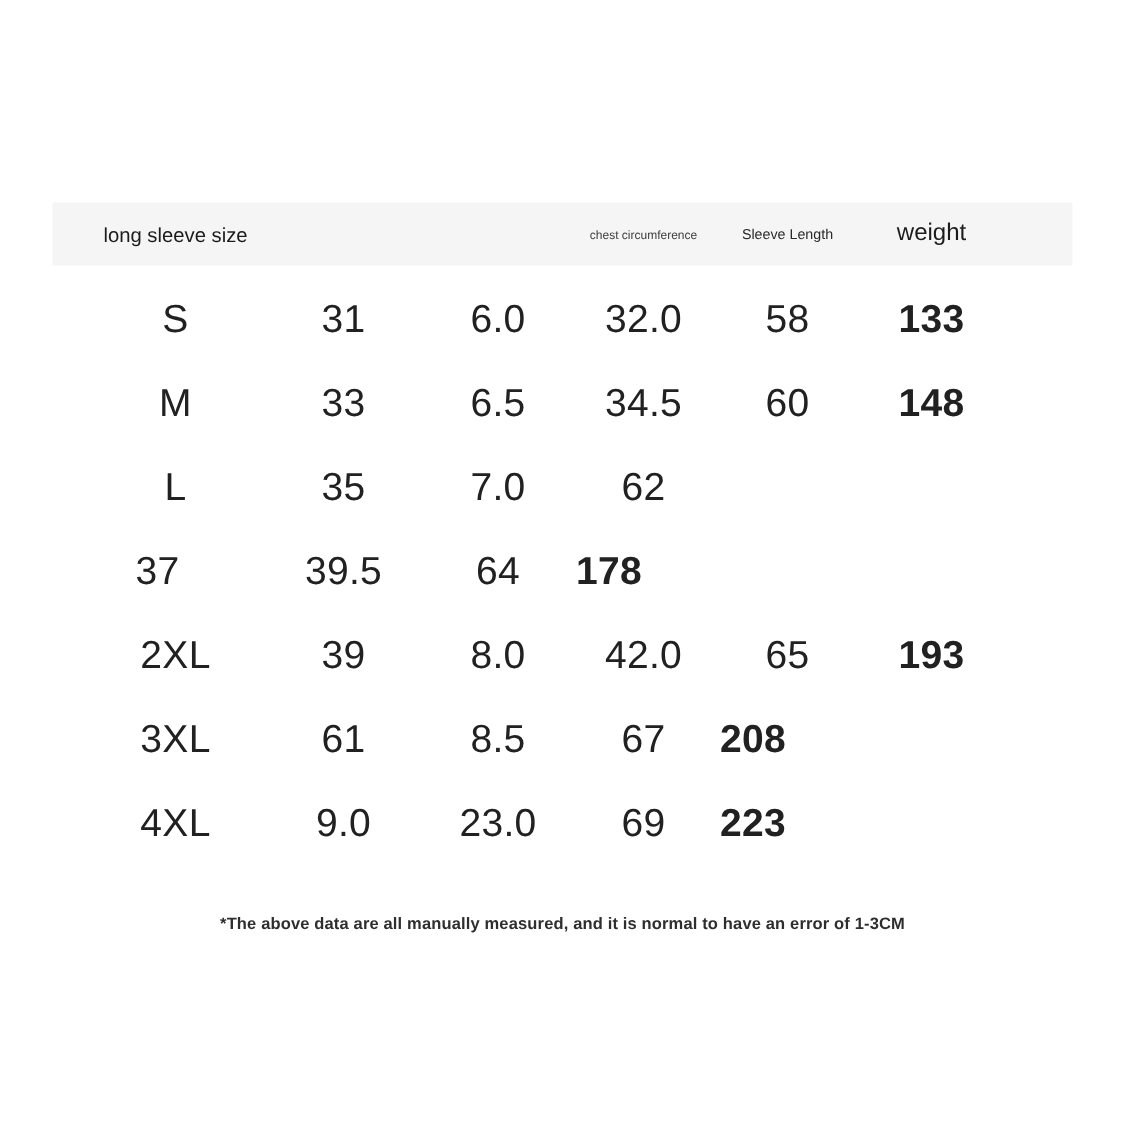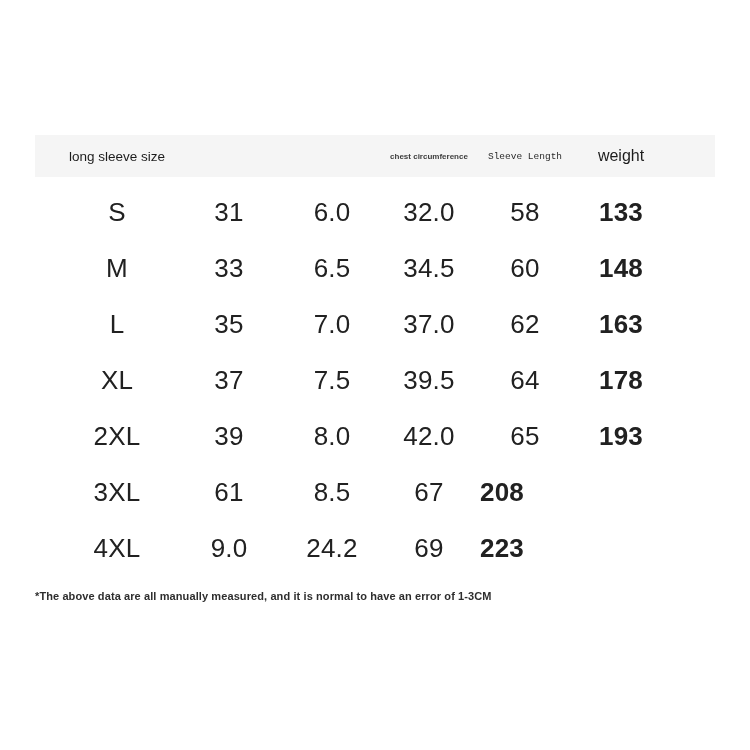--- a/index.html
+++ b/index.html
@@ -42,28 +42,27 @@
   }
   .h-front-shoulder {
     grid-column: 2 / 4;
     padding-left: 20px;
     font-size: 13.5px;
   }
   .h-chest {
     grid-column: 4;
     font-size: 8px;
     color: #3c3c3c;
-    font-weight: 700;
+    font-weight: 400;
   }
   .h-sleeve {
     grid-column: 5;
     font-size: 9.5px;
     color: #2a2a2a;
     font-weight: 500;
-    font-family: Liberation Mono, monospace;
   }
   .h-weight {
     grid-column: 6;
     padding-right: 46px;
     font-size: 16px;
   }
   
   .rows {
     padding-top: 7px;
   }
@@ -77,22 +76,22 @@
     text-align: center;
     font-size: 26px;
     letter-spacing: 0.2px;
     color: #212121;
     white-space: nowrap;
   }
   .cell.c1 { padding-left: 24px; }
   .cell.c6 { padding-right: 46px; font-weight: bold; }
   
   .footnote {
-    margin-top: 14px;
-    text-align: left;
+    margin-top: 34px;
+    text-align: center;
     font-size: 11px;
     font-weight: 600;
     color: #2e2e2e;
     letter-spacing: 0.1px;
   }
 </style>
 </head>
 <body>
 
 <div class="canvas">
@@ -122,29 +121,25 @@
         <div class="cell c3">6.5</div>
         <div class="cell c4">34.5</div>
         <div class="cell c5">60</div>
         <div class="cell c6">148</div>
       </div>
 
       <div class="row">
         <div class="cell c1">L</div>
         <div class="cell c2">35</div>
         <div class="cell c3">7.0</div>
-        <div class="cell c4">37.0</div>
         <div class="cell c5">62</div>
-        <div class="cell c6">163</div>
       </div>
 
       <div class="row">
-        <div class="cell c1">XL</div>
         <div class="cell c2">37</div>
-        <div class="cell c3">7.5</div>
         <div class="cell c4">39.5</div>
         <div class="cell c5">64</div>
         <div class="cell c6">178</div>
       </div>
 
       <div class="row">
         <div class="cell c1">2XL</div>
         <div class="cell c2">39</div>
         <div class="cell c3">8.0</div>
         <div class="cell c4">42.0</div>
@@ -156,21 +151,21 @@
         <div class="cell c1">3XL</div>
         <div class="cell c2">61</div>
         <div class="cell c3">8.5</div>
         <div class="cell c5">67</div>
         <div class="cell c6">208</div>
       </div>
 
       <div class="row">
         <div class="cell c1">4XL</div>
         <div class="cell c3">9.0</div>
-        <div class="cell c4">24.2</div>
+        <div class="cell c4">23.0</div>
         <div class="cell c5">69</div>
         <div class="cell c6">223</div>
       </div>
 
     </div>
 
     <div class="footnote">*The above data are all manually measured, and it is normal to have an error of 1-3CM</div>
 
   </div>
 </div>

